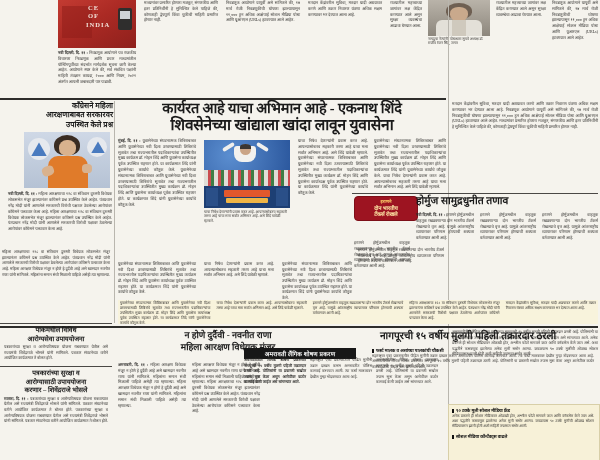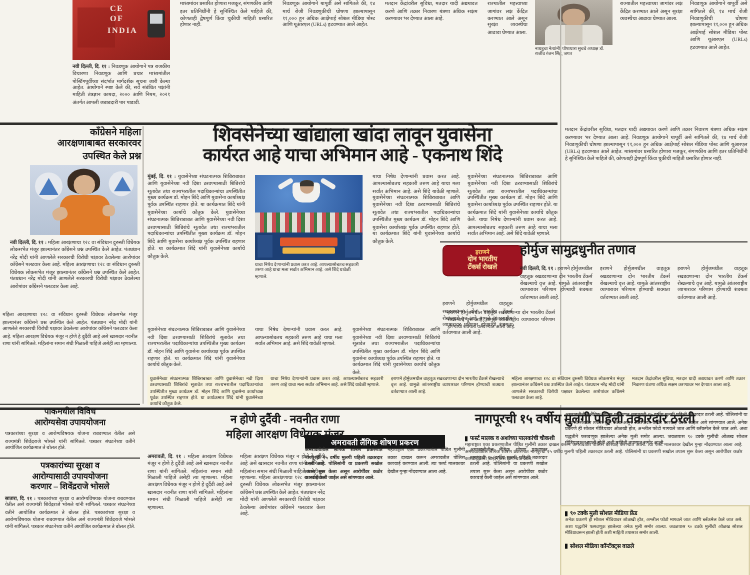--- a/index.html
+++ b/index.html
@@ -128,22 +128,22 @@
       <span style="font-weight:bold">नवी दिल्ली, दि. ११ :</span>
       <span>महिला आरक्षणाचा १२८ वा संविधान दुरुस्ती विधेयक लोकसभेत मंजूर झाल्यानंतर काँग्रेसने प्रश्न उपस्थित केले आहेत. पंतप्रधान नरेंद्र मोदी यांनी आणलेले सरकारची विरोधी पक्षावर ठेवलेल्या आरोपांवर काँग्रेसने पलटवार केला आहे.</span>
       <span>महिला आरक्षणाचा १२८ वा संविधान दुरुस्ती विधेयक लोकसभेत मंजूर झाल्यानंतर काँग्रेसने प्रश्न उपस्थित केले आहेत. पंतप्रधान नरेंद्र मोदी यांनी आणलेले सरकारची विरोधी पक्षावर ठेवलेल्या आरोपांवर काँग्रेसने पलटवार केला आहे.</span>
     </div>
   </div>
 
   <div class="vrule" style="left:114px;top:101px;height:222px;"></div>
 
   <div style="position:absolute;left:118px;top:100px;width:328px;">
     <div class="hl h-main" style="text-align:center;">
+      <div style="font-size:14.5px;">कार्यरत आहे याचा अभिमान आहे - एकनाथ शिंदे</div>
       <div>शिवसेनेच्या खांद्याला खांदा लावून युवासेना</div>
-      <div style="font-size:14.5px;">कार्यरत आहे याचा अभिमान आहे - एकनाथ शिंदे</div>
     </div>
 
     <div style="position:absolute;left:0;top:38px;width:78px;font-size:4px;line-height:1.45;text-align:justify;color:#2b2a28;">
       <span style="font-weight:bold">मुंबई, दि. ११ :</span>
       <span>युवासेनेच्या संघटनात्मक शिबिराबाबत आणि युवासेनेच्या नवी दिशा ठरवण्यासाठी शिबिरांचे सूतावेत तथा राज्यभरातील पदाधिकाऱ्यांचा उपस्थितीत मुख्य कार्यक्रम डॉ. मोहन शिंदे आणि युवासेना कार्याध्यक्ष पूर्वक उपस्थित राहणार होते. या कार्यक्रमात शिंदे यांनी युवासेनेच्या कार्याचे कौतुक केले.</span>
       <span>युवासेनेच्या संघटनात्मक शिबिराबाबत आणि युवासेनेच्या नवी दिशा ठरवण्यासाठी शिबिरांचे सूतावेत तथा राज्यभरातील पदाधिकाऱ्यांचा उपस्थितीत मुख्य कार्यक्रम डॉ. मोहन शिंदे आणि युवासेना कार्याध्यक्ष पूर्वक उपस्थित राहणार होते. या कार्यक्रमात शिंदे यांनी युवासेनेच्या कार्याचे कौतुक केले.</span>
     </div>
 
     <div class="photo" style="position:absolute;left:86px;top:40px;width:86px;height:68px;background:linear-gradient(180deg,#2b5fa8,#3d76c4 60%,#2e5ea0);">
       <div style="position:absolute;left:0;top:0;width:86px;height:38px;background:radial-gradient(circle at 30% 40%,#5b8ed0,#2a569c);"></div>

